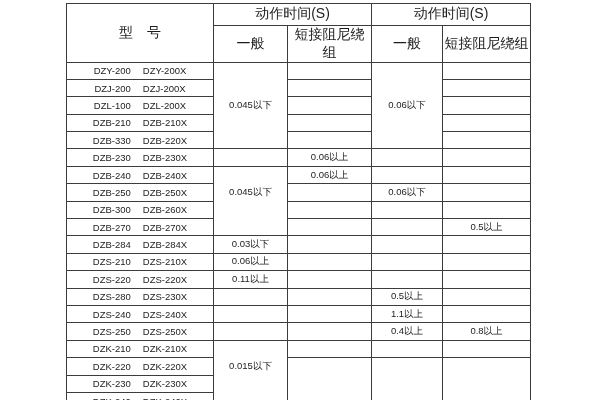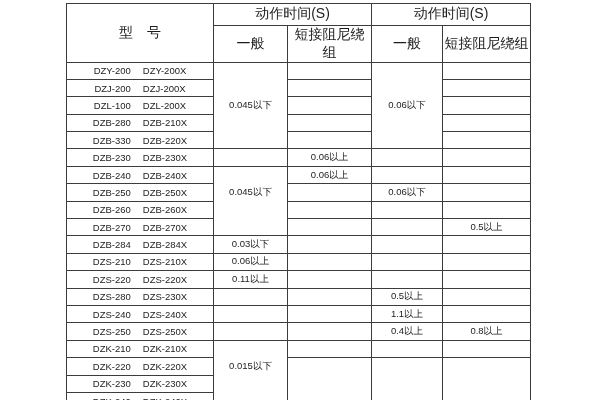--- a/index.html
+++ b/index.html
@@ -79,21 +79,21 @@
           <td class="model-cell"><span>DZJ-200</span><span>DZJ-200X</span></td>
           <td></td>
           <td></td>
         </tr>
         <tr>
           <td class="model-cell"><span>DZL-100</span><span>DZL-200X</span></td>
           <td></td>
           <td></td>
         </tr>
         <tr>
-          <td class="model-cell"><span>DZB-280</span><span>DZB-210X</span></td>
+          <td class="model-cell"><span>DZB-210</span><span>DZB-210X</span></td>
           <td></td>
           <td></td>
         </tr>
         <tr>
           <td class="model-cell"><span>DZB-330</span><span>DZB-220X</span></td>
           <td></td>
           <td></td>
         </tr>
         <tr>
           <td class="model-cell"><span>DZB-230</span><span>DZB-230X</span></td>
@@ -109,21 +109,21 @@
           <td></td>
           <td></td>
         </tr>
         <tr>
           <td class="model-cell"><span>DZB-250</span><span>DZB-250X</span></td>
           <td></td>
           <td>0.06以下</td>
           <td></td>
         </tr>
         <tr>
-          <td class="model-cell"><span>DZB-260</span><span>DZB-260X</span></td>
+          <td class="model-cell"><span>DZB-300</span><span>DZB-260X</span></td>
           <td></td>
           <td></td>
           <td></td>
         </tr>
         <tr>
           <td class="model-cell"><span>DZB-270</span><span>DZB-270X</span></td>
           <td></td>
           <td></td>
           <td>0.5以上</td>
         </tr>

